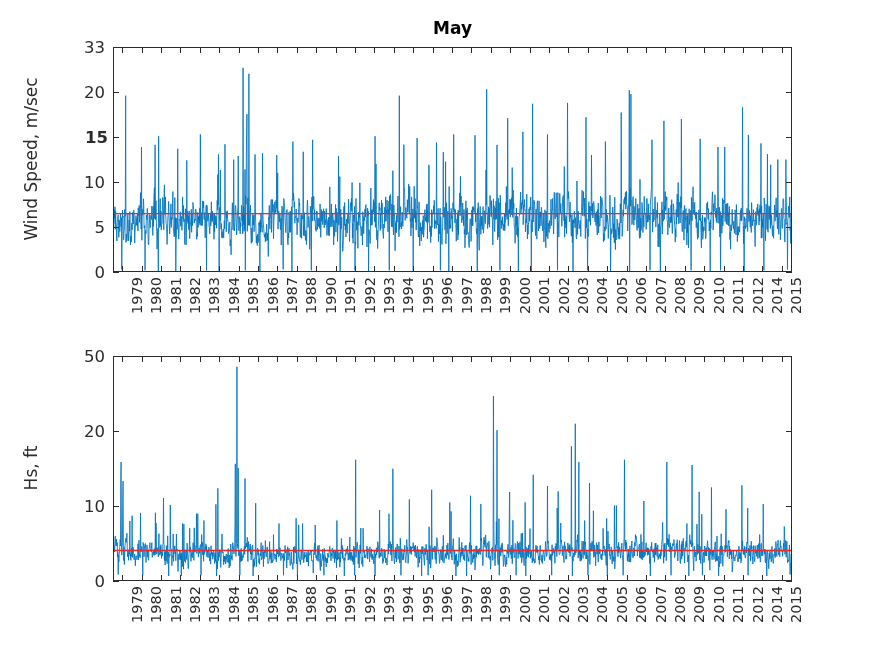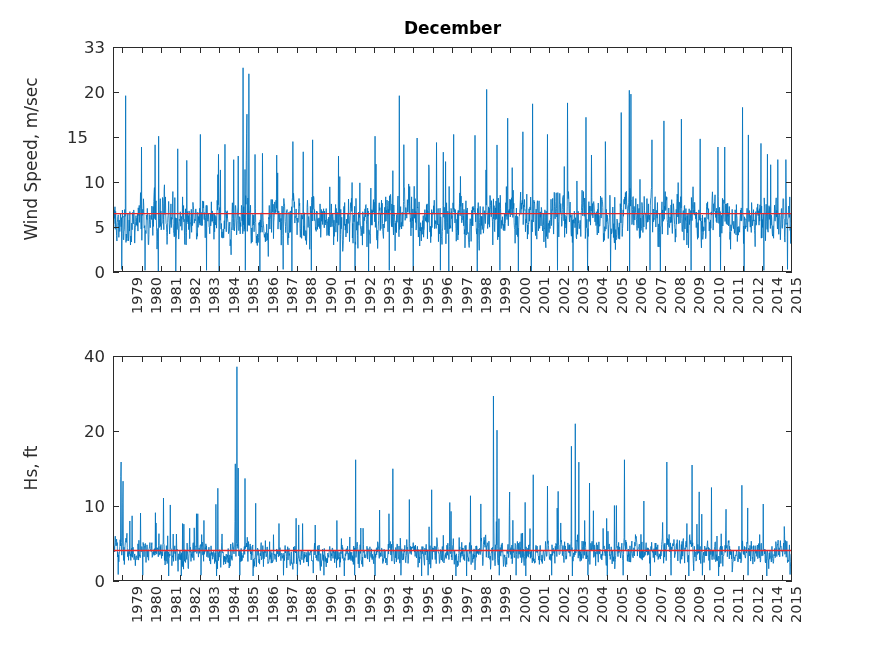--- a/index.html
+++ b/index.html
@@ -93,40 +93,40 @@
     position: absolute;
     background: #2b2b2b;
   }
 </style>
 </head>
 <body>
 
 <div class="figure">
 
   <div class="panel" id="panel-top">
-    <div class="plot-title" id="fig-title" style="left: 113px; width: 679px; top: 18px;">December</div>
+    <div class="plot-title" id="fig-title" style="left: 113px; width: 679px; top: 18px;">May</div>
     <div class="axes-box" id="axes-top" style="left: 113px; top: 47px; width: 679px; height: 225px;">
       <svg class="axes-svg" id="svg-top" width="679" height="225" viewBox="0 0 679 225">
           <path d="M0.00 175.74L0.32 161.88L0.65 170.36L0.97 158.76L1.29 181.30L1.62 163.34L1.94 174.83L2.26 178.34L2.59 187.51L2.91 193.02L3.23 174.48L3.56 171.86L3.88 168.79L4.21 166.89L4.53 177.48L4.85 189.34L5.18 172.07L5.50 174.40L5.82 183.53L6.15 172.98L6.47 165.33L6.79 170.86L7.12 178.71L7.44 169.61L7.76 221.40L8.09 185.74L8.41 162.01L8.73 169.53L9.06 168.03L9.38 190.99L9.70 191.82L10.03 183.86L10.35 181.89L10.68 161.56L11.00 168.44L11.32 167.34L11.65 47.70L11.97 194.43L12.29 186.01L12.62 190.45L12.94 192.97L13.26 190.47L13.59 168.09L13.91 166.00L14.23 187.99L14.56 192.80L14.88 180.75L15.20 171.97L15.53 183.06L15.85 163.62L16.17 187.06L16.50 197.02L16.82 187.94L17.14 192.78L17.47 193.94L17.79 175.17L18.12 181.77L18.44 164.43L18.76 168.53L19.09 175.29L19.41 175.86L19.73 161.96L20.06 165.88L20.38 177.25L20.70 195.09L21.03 184.00L21.35 179.22L21.67 173.60L22.00 167.57L22.32 173.92L22.64 177.16L22.97 170.26L23.29 178.21L23.61 164.99L23.94 183.09L24.26 159.84L24.59 166.98L24.91 167.57L25.23 157.42L25.56 174.38L25.88 160.17L26.20 159.74L26.53 144.65L26.85 168.92L27.17 181.02L27.50 99.00L27.82 192.29L28.14 165.00L28.47 167.27L28.79 161.27L29.11 165.77L29.44 150.79L29.76 157.85L30.08 180.07L30.41 179.59L30.73 177.67L31.05 222.30L31.38 184.36L31.70 182.47L32.03 185.52L32.35 167.00L32.67 170.43L33.00 171.50L33.32 160.38L33.64 169.35L33.97 181.29L34.29 196.39L34.61 196.82L34.94 186.73L35.26 166.48L35.58 171.56L35.91 176.44L36.23 179.72L36.55 176.18L36.88 167.25L37.20 170.97L37.52 171.44L37.85 158.06L38.17 169.55L38.49 172.18L38.82 187.45L39.14 158.54L39.47 178.45L39.79 153.48L40.11 144.66L40.44 139.60L40.76 170.59L41.08 96.84L41.41 171.75L41.73 156.27L42.05 152.84L42.38 173.01L42.70 183.17L43.02 201.11L43.35 193.59L43.67 181.49L43.99 180.34L44.32 223.20L44.64 88.20L44.96 169.12L45.29 179.56L45.61 170.32L45.94 161.35L46.26 150.68L46.58 178.38L46.91 163.12L47.23 181.85L47.55 177.74L47.88 174.91L48.20 175.08L48.52 149.43L48.85 149.88L49.17 155.35L49.49 171.44L49.82 181.71L50.14 141.61L50.46 136.81L50.79 166.41L51.11 157.01L51.43 148.93L51.76 166.99L52.08 175.44L52.40 176.31L52.73 184.68L53.05 196.41L53.38 188.27L53.70 174.32L54.02 167.47L54.35 164.82L54.67 153.41L54.99 166.20L55.32 175.06L55.64 186.03L55.96 177.70L56.29 176.45L56.61 168.13L56.93 155.88L57.26 179.54L57.58 169.32L57.90 171.42L58.23 171.13L58.55 155.07L58.87 143.55L59.20 175.19L59.52 182.81L59.85 185.74L60.17 188.90L60.49 188.67L60.82 149.59L61.14 187.54L61.46 169.78L61.79 223.20L62.11 191.02L62.43 188.95L62.76 170.13L63.08 181.51L63.40 175.95L63.73 100.80L64.05 173.60L64.37 180.36L64.70 191.07L65.02 184.07L65.34 171.42L65.67 172.45L65.99 170.24L66.31 163.78L66.64 178.23L66.96 176.51L67.29 168.34L67.61 170.11L67.93 182.33L68.26 169.31L68.58 148.89L68.90 167.27L69.23 171.39L69.55 157.54L69.87 173.83L70.20 171.25L70.52 187.90L70.84 196.51L71.17 175.43L71.49 160.81L71.81 173.92L72.14 196.90L72.46 184.53L72.78 112.38L73.11 173.90L73.43 163.54L73.76 165.05L74.08 175.86L74.40 167.72L74.73 181.66L75.05 162.93L75.37 164.88L75.70 190.68L76.02 180.03L76.34 176.94L76.67 173.82L76.99 168.50L77.31 161.30L77.64 184.30L77.96 165.67L78.28 177.71L78.61 176.17L78.93 154.37L79.25 157.73L79.58 161.57L79.90 166.20L80.22 175.17L80.55 173.04L80.87 171.08L81.20 172.80L81.52 161.92L81.84 160.90L82.17 163.76L82.49 191.09L82.81 191.32L83.14 185.34L83.46 188.24L83.78 164.27L84.11 179.37L84.43 168.48L84.75 172.24L85.08 168.86L85.40 175.19L85.72 160.22L86.05 177.13L86.37 86.40L86.69 170.19L87.02 176.58L87.34 177.59L87.67 164.50L87.99 169.75L88.31 177.54L88.64 152.91L88.96 155.46L89.28 160.01L89.61 153.41L89.93 170.06L90.25 171.73L90.58 164.62L90.90 175.21L91.22 189.79L91.55 169.45L91.87 167.82L92.19 157.41L92.52 222.30L92.84 157.28L93.16 158.17L93.49 171.82L93.81 173.19L94.13 172.38L94.46 165.06L94.78 171.20L95.11 179.04L95.43 179.31L95.75 185.76L96.08 174.39L96.40 165.70L96.72 177.92L97.05 173.43L97.37 153.82L97.69 173.40L98.02 172.90L98.34 162.93L98.66 173.26L98.99 164.97L99.31 175.00L99.63 174.53L99.96 191.31L100.28 165.70L100.60 183.88L100.93 167.07L101.25 176.98L101.58 173.46L101.90 168.31L102.22 170.93L102.55 180.16L102.87 166.95L103.19 152.37L103.52 162.11L103.84 126.63L104.16 156.81L104.49 106.30L104.81 149.26L105.13 223.20L105.46 163.71L105.78 159.42L106.10 172.26L106.43 121.95L106.75 177.76L107.07 181.15L107.40 175.46L107.72 189.55L108.04 183.86L108.37 189.71L108.69 190.19L109.02 181.12L109.34 181.08L109.66 189.80L109.99 180.11L110.31 172.70L110.63 180.84L110.96 96.30L111.28 161.23L111.60 164.69L111.93 170.13L112.25 183.78L112.57 163.83L112.90 170.08L113.22 162.73L113.54 170.07L113.87 173.76L114.19 174.34L114.51 185.68L114.84 184.50L115.16 183.21L115.48 178.26L115.81 174.07L116.13 197.90L116.46 191.60L116.78 193.73L117.10 206.80L117.43 182.43L117.75 178.04L118.07 163.50L118.40 154.77L118.72 170.59L119.04 182.07L119.37 174.54L119.69 111.66L120.01 174.86L120.34 182.95L120.66 178.72L120.98 170.36L121.31 157.62L121.63 157.49L121.95 164.02L122.28 173.92L122.60 186.91L122.93 182.58L123.25 172.43L123.57 163.95L123.90 159.01L124.22 107.99L124.54 167.64L124.87 182.65L125.19 176.76L125.51 168.70L125.84 169.38L126.16 185.88L126.48 174.63L126.81 178.50L127.13 169.90L127.45 157.36L127.78 159.65L128.10 172.75L128.42 165.34L128.75 185.80L129.07 19.80L129.39 176.88L129.72 158.68L130.04 183.33L130.37 166.94L130.69 181.14L131.01 121.49L131.34 222.30L131.66 147.61L131.98 156.29L132.31 112.83L132.63 85.89L132.95 66.18L133.28 183.33L133.60 165.02L133.92 150.03L134.25 169.22L134.57 177.34L134.89 25.81L135.22 166.70L135.54 177.46L135.86 163.67L136.19 164.00L136.51 157.21L136.84 181.29L137.16 195.28L137.48 194.74L137.81 179.98L138.13 194.06L138.45 178.31L138.78 166.42L139.10 172.18L139.42 176.85L139.75 167.13L140.07 183.80L140.39 175.39L140.72 173.16L141.04 106.44L141.36 160.17L141.69 174.53L142.01 183.79L142.33 195.13L142.66 187.91L142.98 191.93L143.30 197.51L143.63 186.01L143.95 193.54L144.28 194.46L144.60 189.25L144.92 174.73L145.25 177.30L145.57 174.10L145.89 223.20L146.22 171.89L146.54 184.34L146.86 165.00L147.19 164.83L147.51 179.04L147.83 178.23L148.16 184.21L148.48 105.30L148.80 162.09L149.13 172.32L149.45 176.93L149.77 180.93L150.10 185.93L150.42 189.29L150.75 186.20L151.07 187.98L151.39 193.85L151.72 184.49L152.04 193.02L152.36 187.24L152.69 176.13L153.01 182.66L153.33 192.19L153.66 185.39L153.98 191.27L154.30 208.48L154.63 169.41L154.95 170.97L155.27 157.45L155.60 176.02L155.92 181.07L156.24 171.69L156.57 167.09L156.89 160.14L157.21 151.41L157.54 184.39L157.86 169.95L158.19 157.32L158.51 151.60L158.83 164.10L159.16 156.21L159.48 190.65L159.80 173.98L160.13 169.44L160.45 161.19L160.77 153.91L161.10 165.40L161.42 161.64L161.74 164.05L162.07 152.15L162.39 160.31L162.71 107.10L163.04 161.93L163.36 164.81L163.68 124.89L164.01 181.10L164.33 171.90L164.66 162.95L164.98 164.77L165.30 170.36L165.63 173.96L165.95 165.78L166.27 181.12L166.60 181.77L166.92 170.42L167.24 197.14L167.57 173.40L167.89 157.99L168.21 158.38L168.54 165.91L168.86 187.67L169.18 221.40L169.51 158.51L169.83 150.47L170.15 154.13L170.48 155.43L170.80 164.16L171.12 173.53L171.45 178.33L171.77 184.63L172.10 178.95L172.42 162.96L172.74 163.34L173.07 161.51L173.39 186.89L173.71 195.38L174.04 196.86L174.36 185.08L174.68 189.92L175.01 164.11L175.33 170.10L175.65 184.55L175.98 180.38L176.30 162.93L176.62 184.17L176.95 172.70L177.27 169.99L177.59 158.75L177.92 223.20L178.24 152.05L178.57 149.18L178.89 93.60L179.21 152.63L179.54 145.24L179.86 150.60L180.18 159.47L180.51 153.80L180.83 175.05L181.15 168.35L181.48 169.49L181.80 168.78L182.12 160.94L182.45 169.78L182.77 173.50L183.09 186.80L183.42 175.84L183.74 169.98L184.06 174.43L184.39 167.48L184.71 160.71L185.03 150.46L185.36 157.67L185.68 155.30L186.01 180.62L186.33 189.26L186.65 180.91L186.98 171.34L187.30 166.40L187.62 190.35L187.95 168.14L188.27 167.47L188.59 171.14L188.92 168.58L189.24 103.80L189.56 187.21L189.89 177.80L190.21 187.90L190.53 164.79L190.86 181.01L191.18 186.51L191.50 192.35L191.83 182.57L192.15 184.50L192.47 196.57L192.80 186.09L193.12 158.06L193.45 152.19L193.77 159.68L194.09 179.45L194.42 169.14L194.74 168.51L195.06 171.47L195.39 178.34L195.71 201.33L196.03 188.67L196.36 158.30L196.68 164.75L197.00 163.12L197.33 222.30L197.65 154.35L197.97 149.08L198.30 173.02L198.62 91.80L198.94 161.54L199.27 159.92L199.59 148.24L199.92 150.21L200.24 172.75L200.56 161.53L200.89 170.15L201.21 171.84L201.53 181.61L201.86 179.24L202.18 183.41L202.50 163.01L202.83 166.07L203.15 163.54L203.47 181.38L203.80 171.14L204.12 170.46L204.44 175.31L204.77 178.69L205.09 169.82L205.41 175.04L205.74 180.58L206.06 155.90L206.38 167.99L206.71 189.33L207.03 179.76L207.36 161.46L207.68 173.22L208.00 171.31L208.33 163.40L208.65 176.54L208.97 166.45L209.30 164.54L209.62 160.74L209.94 174.61L210.27 179.82L210.59 163.09L210.91 173.81L211.24 176.97L211.56 172.03L211.88 174.50L212.21 160.54L212.53 173.77L212.85 187.50L213.18 186.95L213.50 173.85L213.83 173.98L214.15 170.87L214.47 186.81L214.80 169.04L215.12 188.04L215.44 182.36L215.77 138.87L216.09 163.52L216.41 166.55L216.74 179.08L217.06 171.55L217.38 155.94L217.71 176.20L218.03 178.63L218.35 175.54L218.68 165.62L219.00 168.60L219.32 172.94L219.65 196.95L219.97 172.16L220.29 188.39L220.62 178.40L220.94 177.61L221.27 164.94L221.59 156.49L221.91 184.15L222.24 160.40L222.56 172.41L222.88 174.84L223.21 164.23L223.53 193.48L223.85 178.77L224.18 177.46L224.50 108.00L224.82 176.84L225.15 169.47L225.47 165.65L225.79 128.58L226.12 223.20L226.44 186.37L226.76 161.32L227.09 180.86L227.41 179.65L227.74 169.24L228.06 181.96L228.38 191.78L228.71 203.37L229.03 200.25L229.35 192.24L229.68 161.78L230.00 158.33L230.32 177.49L230.65 154.54L230.97 170.11L231.29 182.09L231.62 176.05L231.94 189.00L232.26 181.27L232.59 171.03L232.91 179.43L233.23 185.13L233.56 169.57L233.88 166.25L234.20 175.52L234.53 151.04L234.85 167.51L235.18 169.04L235.50 193.67L235.82 175.47L236.15 172.02L236.47 158.69L236.79 154.64L237.12 159.47L237.44 150.25L237.76 163.45L238.09 134.52L238.41 189.98L238.73 175.44L239.06 195.22L239.38 169.20L239.70 166.87L240.03 173.81L240.35 172.01L240.67 158.30L241.00 222.30L241.32 193.90L241.65 196.39L241.97 150.40L242.29 165.33L242.62 182.19L242.94 180.26L243.26 173.66L243.59 187.83L243.91 200.34L244.23 171.74L244.56 164.28L244.88 177.26L245.20 166.60L245.53 169.44L245.85 134.87L246.17 172.82L246.50 180.07L246.82 181.87L247.14 187.78L247.47 184.74L247.79 179.55L248.11 178.16L248.44 197.12L248.76 163.74L249.09 167.32L249.41 172.12L249.73 185.67L250.06 169.01L250.38 172.69L250.70 166.47L251.03 160.82L251.35 168.97L251.67 157.25L252.00 156.58L252.32 171.33L252.64 176.89L252.97 198.92L253.29 180.95L253.61 160.09L253.94 168.15L254.26 162.98L254.58 223.20L254.91 181.74L255.23 182.79L255.56 186.25L255.88 186.00L256.20 195.51L256.53 171.04L256.85 140.07L257.17 177.11L257.50 167.75L257.82 161.63L258.14 177.19L258.47 162.68L258.79 164.32L259.11 159.09L259.44 151.57L259.76 164.38L260.08 154.18L260.41 162.83L260.73 173.83L261.05 88.20L261.38 179.41L261.70 169.00L262.02 116.12L262.35 168.08L262.67 190.47L263.00 192.15L263.32 182.34L263.64 200.53L263.97 188.45L264.29 178.07L264.61 172.82L264.94 158.19L265.26 154.81L265.58 162.54L265.91 159.70L266.23 182.52L266.55 166.30L266.88 180.72L267.20 163.40L267.52 152.10L267.85 166.60L268.17 155.16L268.49 175.63L268.82 183.64L269.14 187.10L269.46 190.44L269.79 176.03L270.11 180.04L270.44 177.24L270.76 159.29L271.08 173.62L271.41 157.72L271.73 148.84L272.05 173.16L272.38 162.29L272.70 164.74L273.02 152.07L273.35 157.37L273.67 171.12L273.99 183.80L274.32 161.36L274.64 166.35L274.96 153.02L275.29 222.30L275.61 147.89L275.93 162.45L276.26 146.95L276.58 146.40L276.91 154.44L277.23 173.94L277.55 178.54L277.88 156.03L278.20 179.02L278.52 168.44L278.85 122.66L279.17 177.57L279.49 187.00L279.82 157.00L280.14 167.81L280.46 166.65L280.79 174.30L281.11 202.75L281.43 175.26L281.76 183.68L282.08 172.87L282.40 184.69L282.73 166.58L283.05 174.20L283.37 167.50L283.70 152.95L284.02 148.01L284.35 175.32L284.67 176.04L284.99 188.79L285.32 47.70L285.64 181.55L285.96 168.26L286.29 165.99L286.61 158.61L286.93 179.11L287.26 174.36L287.58 181.01L287.90 172.59L288.23 164.25L288.55 176.35L288.87 178.26L289.20 171.12L289.52 153.41L289.84 96.66L290.17 138.89L290.49 139.56L290.82 156.56L291.14 172.33L291.46 168.61L291.79 159.57L292.11 163.91L292.43 164.49L292.76 170.18L293.08 161.99L293.40 151.66L293.73 163.98L294.05 158.06L294.37 155.38L294.70 135.94L295.02 162.20L295.34 165.87L295.67 138.50L295.99 160.61L296.31 173.71L296.64 170.33L296.96 187.90L297.28 164.58L297.61 148.85L297.93 179.92L298.26 169.36L298.58 172.79L298.90 160.91L299.23 223.20L299.55 165.19L299.87 165.88L300.20 138.29L300.52 170.27L300.84 166.62L301.17 150.60L301.49 174.43L301.81 163.55L302.14 182.06L302.46 176.87L302.78 160.02L303.11 90.00L303.43 160.03L303.75 158.96L304.08 180.69L304.40 189.06L304.73 181.47L305.05 153.90L305.37 183.26L305.70 198.02L306.02 179.43L306.34 183.00L306.67 174.67L306.99 185.40L307.31 192.97L307.64 179.28L307.96 184.37L308.28 186.26L308.61 172.65L308.93 181.37L309.25 167.61L309.58 189.21L309.90 182.73L310.22 180.89L310.55 164.69L310.87 161.63L311.19 165.87L311.52 172.75L311.84 169.62L312.17 173.46L312.49 156.75L312.81 174.29L313.14 155.87L313.46 190.82L313.78 162.46L314.11 174.26L314.43 162.43L314.75 116.83L315.08 119.32L315.40 156.94L315.72 182.44L316.05 184.09L316.37 178.13L316.69 194.68L317.02 178.98L317.34 188.43L317.66 161.61L317.99 179.58L318.31 165.75L318.64 164.51L318.96 164.93L319.28 166.19L319.61 157.76L319.93 164.77L320.25 152.23L320.58 180.68L320.90 172.38L321.22 175.06L321.55 175.69L321.87 172.83L322.19 180.44L322.52 94.50L322.84 163.45L323.16 175.25L323.49 176.75L323.81 167.00L324.13 160.43L324.46 193.71L324.78 176.13L325.10 184.06L325.43 185.87L325.75 170.04L326.08 160.16L326.40 222.30L326.72 168.78L327.05 180.41L327.37 188.83L327.69 190.64L328.02 196.46L328.34 183.63L328.66 179.05L328.99 157.62L329.31 104.17L329.63 169.19L329.96 167.63L330.28 159.28L330.60 171.19L330.93 181.77L331.25 179.79L331.57 113.60L331.90 195.81L332.22 174.22L332.55 154.77L332.87 166.23L333.19 185.64L333.52 174.11L333.84 163.14L334.16 179.07L334.49 186.58L334.81 223.20L335.13 138.45L335.46 180.82L335.78 164.45L336.10 179.18L336.43 177.70L336.75 180.32L337.07 160.36L337.40 162.40L337.72 170.70L338.04 167.62L338.37 183.63L338.69 170.44L339.01 154.84L339.34 161.34L339.66 86.40L339.99 163.91L340.31 160.59L340.63 161.41L340.96 174.98L341.28 161.57L341.60 165.74L341.93 180.19L342.25 193.22L342.57 184.21L342.90 171.22L343.22 181.92L343.54 164.75L343.87 191.98L344.19 162.31L344.51 186.82L344.84 162.94L345.16 164.12L345.48 155.50L345.81 144.94L346.13 167.81L346.45 128.37L346.78 158.42L347.10 148.06L347.43 169.33L347.75 174.80L348.07 171.89L348.40 162.40L348.72 155.05L349.04 172.00L349.37 168.09L349.69 177.83L350.01 161.35L350.34 186.11L350.66 181.56L350.98 199.85L351.31 187.62L351.63 165.70L351.95 152.78L352.28 187.08L352.60 162.58L352.92 171.81L353.25 159.97L353.57 185.37L353.90 185.77L354.22 184.50L354.54 191.88L354.87 197.71L355.19 199.49L355.51 194.24L355.84 175.79L356.16 170.68L356.48 173.35L356.81 178.69L357.13 193.39L357.45 177.11L357.78 162.29L358.10 177.56L358.42 159.05L358.75 177.94L359.07 158.31L359.39 161.82L359.72 160.15L360.04 164.39L360.36 164.12L360.69 164.31L361.01 87.30L361.34 159.91L361.66 173.86L361.98 164.96L362.31 182.40L362.63 186.08L362.95 180.55L363.28 223.20L363.60 160.47L363.92 166.67L364.25 154.62L364.57 180.28L364.89 192.53L365.22 202.34L365.54 174.30L365.86 169.51L366.19 158.36L366.51 177.98L366.83 186.34L367.16 168.21L367.48 177.47L367.81 168.49L368.13 181.59L368.45 180.86L368.78 167.44L369.10 158.63L369.42 185.20L369.75 180.70L370.07 178.60L370.39 164.91L370.72 162.65L371.04 171.09L371.36 175.58L371.69 161.92L372.01 121.92L372.33 157.12L372.66 41.40L372.98 162.41L373.30 167.88L373.63 180.55L373.95 173.87L374.27 165.04L374.60 158.84L374.92 176.35L375.25 160.09L375.57 179.18L375.89 147.52L376.22 147.61L376.54 157.48L376.86 161.30L377.19 168.73L377.51 152.68L377.83 168.90L378.16 169.26L378.48 173.56L378.80 196.95L379.13 161.77L379.45 150.84L379.77 171.03L380.10 157.66L380.42 181.98L380.74 183.67L381.07 161.39L381.39 159.86L381.72 171.68L382.04 153.04L382.36 164.78L382.69 170.79L383.01 96.93L383.33 172.49L383.66 191.77L383.98 174.82L384.30 150.04L384.63 189.03L384.95 160.07L385.27 154.69L385.60 175.88L385.92 222.30L386.24 147.19L386.57 160.63L386.89 168.78L387.21 180.58L387.54 172.41L387.86 174.46L388.18 177.27L388.51 168.71L388.83 176.44L389.16 181.85L389.48 182.48L389.80 176.29L390.13 180.29L390.45 165.82L390.77 182.76L391.10 175.57L391.42 173.83L391.74 154.69L392.07 168.32L392.39 138.57L392.71 162.53L393.04 171.52L393.36 160.84L393.68 70.20L394.01 169.78L394.33 177.82L394.65 162.67L394.98 164.57L395.30 161.12L395.63 165.34L395.95 151.12L396.27 168.99L396.60 151.99L396.92 161.09L397.24 154.15L397.57 149.79L397.89 166.97L398.21 119.63L398.54 150.75L398.86 169.44L399.18 142.16L399.51 160.55L399.83 155.31L400.15 174.86L400.48 179.81L400.80 181.31L401.12 195.27L401.45 180.12L401.77 167.79L402.09 177.08L402.42 160.04L402.74 186.79L403.07 180.83L403.39 168.33L403.71 188.61L404.04 179.80L404.36 223.20L404.68 179.29L405.01 168.60L405.33 168.30L405.65 164.53L405.98 160.05L406.30 152.68L406.62 144.06L406.95 166.23L407.27 154.88L407.59 161.18L407.92 159.91L408.24 152.27L408.56 156.25L408.89 83.79L409.21 176.65L409.54 157.09L409.86 157.14L410.18 158.89L410.51 151.51L410.83 162.32L411.15 161.69L411.48 183.77L411.80 173.51L412.12 170.91L412.45 174.98L412.77 146.15L413.09 172.12L413.42 191.05L413.74 177.04L414.06 186.31L414.39 175.15L414.71 175.86L415.03 160.79L415.36 173.22L415.68 160.55L416.00 158.90L416.33 161.94L416.65 149.00L416.98 158.70L417.30 223.20L417.62 179.17L417.95 171.85L418.27 183.84L418.59 55.80L418.92 156.27L419.24 174.01L419.56 163.95L419.89 152.21L420.21 155.06L420.53 153.97L420.86 162.41L421.18 178.61L421.50 187.54L421.83 171.46L422.15 161.09L422.47 174.99L422.80 191.18L423.12 155.40L423.44 152.71L423.77 162.36L424.09 164.28L424.42 182.87L424.74 164.40L425.06 152.84L425.39 180.25L425.71 180.30L426.03 164.00L426.36 169.31L426.68 163.89L427.00 177.92L427.33 159.36L427.65 161.81L427.97 169.85L428.30 176.15L428.62 183.01L428.94 179.25L429.27 165.60L429.59 177.46L429.91 193.95L430.24 180.47L430.56 180.94L430.89 161.81L431.21 169.62L431.53 193.42L431.86 199.76L432.18 163.10L432.50 188.48L432.83 181.10L433.15 154.90L433.47 86.40L433.80 190.75L434.12 175.49L434.44 175.22L434.77 178.28L435.09 184.58L435.41 172.61L435.74 178.39L436.06 180.56L436.38 171.47L436.71 169.78L437.03 151.25L437.35 177.68L437.68 165.82L438.00 161.69L438.33 162.29L438.65 150.38L438.97 166.10L439.30 177.27L439.62 186.09L439.94 172.04L440.27 144.31L440.59 158.32L440.91 170.18L441.24 170.85L441.56 163.15L441.88 153.49L442.21 144.80L442.53 160.63L442.85 169.00L443.18 165.51L443.50 222.30L443.82 144.56L444.15 173.30L444.47 176.08L444.80 188.96L445.12 173.00L445.44 156.80L445.77 145.35L446.09 155.07L446.41 164.65L446.74 155.56L447.06 162.84L447.38 168.58L447.71 178.33L448.03 175.75L448.35 161.43L448.68 149.75L449.00 148.59L449.32 147.37L449.65 159.74L449.97 172.85L450.29 118.50L450.62 189.29L450.94 166.94L451.26 176.01L451.59 171.10L451.91 180.00L452.24 168.36L452.56 185.66L452.88 169.76L453.21 158.21L453.53 54.90L453.85 144.62L454.18 150.69L454.50 143.57L454.82 150.93L455.15 168.80L455.47 173.96L455.79 160.76L456.12 154.05L456.44 169.29L456.76 167.33L457.09 184.69L457.41 188.19L457.73 167.89L458.06 166.53L458.38 194.52L458.71 171.99L459.03 223.20L459.35 173.12L459.68 171.54L460.00 175.24L460.32 163.15L460.65 167.30L460.97 179.71L461.29 173.35L461.62 169.73L461.94 180.43L462.26 189.29L462.59 190.86L462.91 132.98L463.23 165.67L463.56 186.34L463.88 172.58L464.20 163.26L464.53 175.16L464.85 175.73L465.17 180.78L465.50 180.28L465.82 175.36L466.15 172.30L466.47 176.73L466.79 188.55L467.12 167.46L467.44 162.51L467.76 155.16L468.09 142.22L468.41 159.61L468.73 167.90L469.06 160.02L469.38 143.48L469.70 154.59L470.03 160.32L470.35 168.25L470.67 150.00L471.00 158.04L471.32 190.55L471.64 183.79L471.97 69.30L472.29 168.16L472.62 179.66L472.94 171.28L473.26 185.88L473.59 222.30L473.91 180.35L474.23 188.47L474.56 163.17L474.88 153.64L475.20 173.47L475.53 158.05L475.85 163.41L476.17 164.63L476.50 177.14L476.82 158.14L477.14 162.99L477.47 106.99L477.79 149.37L478.11 167.39L478.44 155.56L478.76 170.03L479.08 169.54L479.41 154.58L479.73 153.57L480.06 156.95L480.38 163.80L480.70 166.89L481.03 173.88L481.35 166.14L481.67 168.06L482.00 177.62L482.32 163.68L482.64 167.06L482.97 181.17L483.29 187.03L483.61 161.39L483.94 176.20L484.26 155.00L484.58 184.97L484.91 167.42L485.23 175.80L485.55 178.26L485.88 178.04L486.20 170.93L486.53 148.06L486.85 158.72L487.17 170.06L487.50 151.27L487.82 149.66L488.14 151.92L488.47 153.27L488.79 159.41L489.11 171.52L489.44 193.77L489.76 185.34L490.08 190.97L490.41 192.34L490.73 178.67L491.05 183.19L491.38 93.60L491.70 128.07L492.02 181.17L492.35 161.37L492.67 173.79L492.99 171.51L493.32 167.03L493.64 173.60L493.97 176.90L494.29 190.54L494.61 180.14L494.94 176.50L495.26 170.83L495.58 169.39L495.91 147.19L496.23 161.93L496.55 223.20L496.88 192.55L497.20 180.70L497.52 185.89L497.85 184.91L498.17 183.46L498.49 162.84L498.82 159.01L499.14 164.83L499.46 189.50L499.79 175.64L500.11 190.07L500.43 195.04L500.76 149.23L501.08 177.47L501.41 201.63L501.73 181.60L502.05 191.99L502.38 189.68L502.70 186.23L503.02 171.09L503.35 172.54L503.67 179.11L503.99 182.82L504.32 190.64L504.64 179.34L504.96 186.73L505.29 174.83L505.61 191.18L505.93 182.51L506.26 155.67L506.58 161.38L506.90 174.92L507.23 64.52L507.55 159.68L507.88 168.76L508.20 188.48L508.52 180.68L508.85 175.43L509.17 161.88L509.49 168.27L509.82 152.76L510.14 151.16L510.46 156.15L510.79 148.95L511.11 152.37L511.43 144.44L511.76 161.16L512.08 154.07L512.40 143.26L512.73 156.26L513.05 157.51L513.37 160.79L513.70 182.97L514.02 170.02L514.34 163.14L514.67 154.40L514.99 144.54L515.32 42.30L515.64 223.20L515.96 140.30L516.29 146.67L516.61 158.15L516.93 46.10L517.26 151.90L517.58 152.00L517.90 176.56L518.23 174.74L518.55 161.65L518.87 149.20L519.20 148.62L519.52 168.98L519.84 177.13L520.17 158.41L520.49 167.53L520.81 172.05L521.14 165.92L521.46 164.52L521.79 150.54L522.11 164.36L522.43 171.42L522.76 177.62L523.08 182.48L523.40 170.71L523.73 156.15L524.05 179.76L524.37 180.03L524.70 162.07L525.02 160.32L525.34 187.91L525.67 190.42L525.99 131.34L526.31 189.55L526.64 169.94L526.96 182.54L527.28 180.60L527.61 178.11L527.93 154.44L528.25 157.79L528.58 167.66L528.90 184.52L529.23 170.58L529.55 166.69L529.87 178.99L530.20 148.40L530.52 162.50L530.84 166.20L531.17 165.09L531.49 165.21L531.81 171.92L532.14 181.33L532.46 178.40L532.78 150.76L533.11 150.55L533.43 174.24L533.75 167.54L534.08 173.75L534.40 155.89L534.72 170.58L535.05 170.36L535.37 171.92L535.70 166.87L536.02 222.30L536.34 157.12L536.67 150.86L536.99 149.25L537.31 141.55L537.64 139.52L537.96 91.80L538.28 166.69L538.61 184.20L538.93 167.74L539.25 161.01L539.58 173.84L539.90 170.52L540.22 171.49L540.55 163.41L540.87 150.32L541.19 148.75L541.52 166.38L541.84 179.04L542.16 167.92L542.49 167.54L542.81 162.26L543.14 170.13L543.46 154.54L543.78 179.63L544.11 198.78L544.43 179.33L544.75 175.87L545.08 199.02L545.40 184.40L545.72 165.29L546.05 191.13L546.37 223.20L546.69 178.60L547.02 178.58L547.34 165.26L547.66 163.12L547.99 153.83L548.31 186.11L548.63 161.89L548.96 170.67L549.28 173.27L549.61 170.05L549.93 72.90L550.25 171.29L550.58 158.19L550.90 161.03L551.22 143.60L551.55 162.49L551.87 161.32L552.19 148.58L552.52 152.16L552.84 149.27L553.16 171.69L553.49 174.49L553.81 186.89L554.13 179.39L554.46 170.83L554.78 159.97L555.10 178.05L555.43 179.64L555.75 175.43L556.07 168.88L556.40 174.66L556.72 171.23L557.05 156.94L557.37 174.42L557.69 151.66L558.02 178.10L558.34 185.47L558.66 175.29L558.99 166.00L559.31 155.72L559.63 159.02L559.96 164.24L560.28 169.95L560.60 176.34L560.93 181.10L561.25 194.12L561.57 180.94L561.90 189.20L562.22 161.37L562.54 176.17L562.87 153.82L563.19 146.14L563.52 150.40L563.84 169.00L564.16 134.57L564.49 164.61L564.81 175.81L565.13 153.93L565.46 154.79L565.78 162.35L566.10 174.99L566.43 162.07L566.75 148.64L567.07 159.90L567.40 71.10L567.72 170.14L568.04 182.19L568.37 183.68L568.69 175.00L569.01 165.32L569.34 162.57L569.66 176.99L569.98 192.19L570.31 158.37L570.63 157.44L570.96 181.00L571.28 169.67L571.60 172.30L571.93 160.57L572.25 174.71L572.57 185.80L572.90 196.95L573.22 167.89L573.54 184.74L573.87 165.05L574.19 185.87L574.51 199.86L574.84 180.53L575.16 160.78L575.48 176.58L575.81 171.84L576.13 172.16L576.45 170.40L576.78 162.46L577.10 222.30L577.42 149.49L577.75 158.10L578.07 172.58L578.40 161.23L578.72 151.01L579.04 138.76L579.37 153.59L579.69 164.84L580.01 162.00L580.34 167.17L580.66 154.32L580.98 163.63L581.31 164.43L581.63 170.79L581.95 164.49L582.28 179.60L582.60 164.14L582.92 174.37L583.25 185.04L583.57 191.28L583.89 174.58L584.22 189.66L584.54 170.16L584.87 161.88L585.19 166.45L585.51 169.96L585.84 172.24L586.16 90.90L586.48 173.00L586.81 169.95L587.13 192.13L587.45 199.89L587.78 173.08L588.10 183.35L588.42 167.03L588.75 191.36L589.07 187.34L589.39 184.40L589.72 178.77L590.04 182.75L590.36 169.67L590.69 172.06L591.01 174.25L591.33 169.58L591.66 190.71L591.98 188.18L592.31 170.20L592.63 158.56L592.95 155.19L593.28 161.33L593.60 153.83L593.92 171.02L594.25 171.37L594.57 160.62L594.89 170.58L595.22 183.03L595.54 174.99L595.86 173.93L596.19 223.20L596.51 171.93L596.83 180.30L597.16 163.99L597.48 166.66L597.80 162.08L598.13 150.02L598.45 143.82L598.78 152.92L599.10 182.09L599.42 175.25L599.75 155.72L600.07 163.42L600.39 156.15L600.72 153.19L601.04 146.81L601.36 162.70L601.69 169.48L602.01 163.06L602.33 173.58L602.66 160.19L602.98 174.86L603.30 165.88L603.63 162.26L603.95 99.00L604.27 148.82L604.60 168.15L604.92 175.41L605.24 163.53L605.57 159.34L605.89 188.91L606.22 163.53L606.54 222.30L606.86 183.02L607.19 171.99L607.51 167.34L607.83 185.23L608.16 169.84L608.48 150.32L608.80 178.00L609.13 171.62L609.45 166.54L609.77 151.81L610.10 155.45L610.42 150.97L610.74 99.00L611.07 173.50L611.39 157.54L611.71 156.10L612.04 168.30L612.36 175.66L612.69 155.75L613.01 175.09L613.33 176.82L613.66 155.11L613.98 168.33L614.30 164.44L614.63 177.95L614.95 167.95L615.27 158.46L615.60 167.27L615.92 191.46L616.24 183.90L616.57 201.23L616.89 176.70L617.21 182.93L617.54 180.21L617.86 176.20L618.18 161.36L618.51 176.75L618.83 177.16L619.15 177.95L619.48 180.70L619.80 173.19L620.13 179.12L620.45 185.35L620.77 179.08L621.10 161.81L621.42 164.55L621.74 182.92L622.07 186.91L622.39 156.56L622.71 167.35L623.04 170.45L623.36 193.55L623.68 178.96L624.01 182.16L624.33 187.16L624.65 178.63L624.98 178.48L625.30 180.83L625.62 184.22L625.95 173.16L626.27 166.64L626.60 162.09L626.92 172.79L627.24 159.93L627.57 172.82L627.89 172.55L628.21 163.72L628.54 59.40L628.86 166.15L629.18 167.23L629.51 195.55L629.83 177.99L630.15 223.20L630.48 168.79L630.80 171.84L631.12 170.61L631.45 180.73L631.77 177.90L632.09 179.13L632.42 171.92L632.74 170.28L633.06 160.27L633.39 183.15L633.71 183.50L634.04 160.39L634.36 86.93L634.68 166.13L635.01 173.61L635.33 162.56L635.65 170.44L635.98 173.54L636.30 179.14L636.62 167.32L636.95 175.92L637.27 184.45L637.59 154.57L637.92 162.10L638.24 170.98L638.56 177.76L638.89 172.38L639.21 173.16L639.53 161.66L639.86 172.95L640.18 171.92L640.51 182.51L640.83 186.33L641.15 198.66L641.48 174.46L641.80 163.63L642.12 177.28L642.45 176.22L642.77 164.42L643.09 159.48L643.42 164.76L643.74 155.91L644.06 167.49L644.39 162.79L644.71 168.56L645.03 177.16L645.36 160.69L645.68 173.13L646.00 156.76L646.33 165.74L646.65 158.52L646.97 95.40L647.30 190.18L647.62 157.97L647.95 189.92L648.27 171.46L648.59 179.44L648.92 168.53L649.24 166.02L649.56 171.00L649.89 222.30L650.21 149.90L650.53 156.37L650.86 163.58L651.18 166.85L651.50 192.76L651.83 171.00L652.15 156.26L652.47 165.17L652.80 173.50L653.12 181.41L653.44 106.21L653.77 181.92L654.09 184.20L654.41 166.51L654.74 161.98L655.06 157.72L655.39 171.38L655.71 159.28L656.03 161.46L656.36 180.51L656.68 116.73L657.00 177.23L657.33 167.20L657.65 169.25L657.97 178.40L658.30 185.50L658.62 188.14L658.94 177.74L659.27 185.11L659.59 190.27L659.91 175.18L660.24 167.28L660.56 157.15L660.88 172.66L661.21 173.14L661.53 164.97L661.86 155.63L662.18 149.83L662.50 169.08L662.83 162.37L663.15 173.66L663.47 181.04L663.80 111.60L664.12 167.42L664.44 169.72L664.77 186.31L665.09 164.99L665.41 167.38L665.74 167.59L666.06 176.15L666.38 191.78L666.71 181.29L667.03 171.17L667.35 161.54L667.68 160.48L668.00 179.22L668.32 180.33L668.65 175.90L668.97 150.70L669.30 150.75L669.62 151.54L669.94 170.81L670.27 171.10L670.59 189.83L670.91 194.07L671.24 177.73L671.56 175.02L671.88 111.60L672.21 147.95L672.53 165.75L672.85 176.42L673.18 174.89L673.50 221.40L673.82 171.20L674.15 170.18L674.47 161.54L674.79 158.04L675.12 167.96L675.44 169.33L675.77 148.90L676.09 182.48L676.41 179.51L676.74 195.52L677.06 165.00L677.38 174.33L677.71 161.28L678.03 155.94L678.35 147.17L678.68 152.02L679.00 143.69" fill="none" stroke="#0072BD" stroke-width="0.85" stroke-linejoin="round"></path>
           <line x1="0" x2="679" y1="165.60" y2="165.60" stroke="#E8282B" stroke-width="1.4"></line>
         </svg>
     </div>
     <div id="yticks-top">
         <div class="ytick-mark" style="left: 113px; top: 271.5px; width: 6px; height: 1.1px;"></div>
         <div class="ytick-mark" style="left: 786px; top: 271.5px; width: 6px; height: 1.1px;"></div>
         <div class="ytick-label" style="left: 49px; top: 272px; width: 56px;">0</div>
         <div class="ytick-mark" style="left: 113px; top: 226.5px; width: 6px; height: 1.1px;"></div>
         <div class="ytick-mark" style="left: 786px; top: 226.5px; width: 6px; height: 1.1px;"></div>
         <div class="ytick-label" style="left: 49px; top: 227px; width: 56px;">5</div>
         <div class="ytick-mark" style="left: 113px; top: 181.5px; width: 6px; height: 1.1px;"></div>
         <div class="ytick-mark" style="left: 786px; top: 181.5px; width: 6px; height: 1.1px;"></div>
         <div class="ytick-label" style="left: 49px; top: 182px; width: 56px;">10</div>
         <div class="ytick-mark" style="left: 113px; top: 136.5px; width: 6px; height: 1.1px;"></div>
         <div class="ytick-mark" style="left: 786px; top: 136.5px; width: 6px; height: 1.1px;"></div>
-        <div class="ytick-label" style="left: 32px; top: 137px; width: 56px;">15</div>
+        <div class="ytick-label" style="left: 52px; top: 137px; width: 56px; font-weight: bold;">15</div>
         <div class="ytick-mark" style="left: 113px; top: 91.5px; width: 6px; height: 1.1px;"></div>
         <div class="ytick-mark" style="left: 786px; top: 91.5px; width: 6px; height: 1.1px;"></div>
         <div class="ytick-label" style="left: 49px; top: 92px; width: 56px;">20</div>
         <div class="ytick-mark" style="left: 113px; top: 46.5px; width: 6px; height: 1.1px;"></div>
         <div class="ytick-mark" style="left: 786px; top: 46.5px; width: 6px; height: 1.1px;"></div>
         <div class="ytick-label" style="left: 49px; top: 47px; width: 56px;">33</div>
       </div>
     <div id="xticks-top">
         <div class="xtick-mark" style="left: 122.15px; top: 266px; width: 1.1px; height: 6px;"></div>
         <div class="xtick-mark" style="left: 122.15px; top: 47px; width: 1.1px; height: 6px;"></div>
@@ -249,21 +249,21 @@
         <div class="ytick-mark" style="left: 786px; top: 580.5px; width: 6px; height: 1.1px;"></div>
         <div class="ytick-label" style="left: 49px; top: 581px; width: 56px;">0</div>
         <div class="ytick-mark" style="left: 113px; top: 505.5px; width: 6px; height: 1.1px;"></div>
         <div class="ytick-mark" style="left: 786px; top: 505.5px; width: 6px; height: 1.1px;"></div>
         <div class="ytick-label" style="left: 49px; top: 506px; width: 56px;">10</div>
         <div class="ytick-mark" style="left: 113px; top: 430.5px; width: 6px; height: 1.1px;"></div>
         <div class="ytick-mark" style="left: 786px; top: 430.5px; width: 6px; height: 1.1px;"></div>
         <div class="ytick-label" style="left: 49px; top: 431px; width: 56px;">20</div>
         <div class="ytick-mark" style="left: 113px; top: 355.5px; width: 6px; height: 1.1px;"></div>
         <div class="ytick-mark" style="left: 786px; top: 355.5px; width: 6px; height: 1.1px;"></div>
-        <div class="ytick-label" style="left: 49px; top: 356px; width: 56px;">40</div>
+        <div class="ytick-label" style="left: 49px; top: 356px; width: 56px;">50</div>
       </div>
     <div id="xticks-bottom">
         <div class="xtick-mark" style="left: 122.15px; top: 575px; width: 1.1px; height: 6px;"></div>
         <div class="xtick-mark" style="left: 122.15px; top: 356px; width: 1.1px; height: 6px;"></div>
         <div class="xtick-label" style="left: 68.7px; top: 586px; width: 60px;">1979</div>
         <div class="xtick-mark" style="left: 141.55px; top: 575px; width: 1.1px; height: 6px;"></div>
         <div class="xtick-mark" style="left: 141.55px; top: 356px; width: 1.1px; height: 6px;"></div>
         <div class="xtick-label" style="left: 88.1px; top: 586px; width: 60px;">1980</div>
         <div class="xtick-mark" style="left: 160.95px; top: 575px; width: 1.1px; height: 6px;"></div>
         <div class="xtick-mark" style="left: 160.95px; top: 356px; width: 1.1px; height: 6px;"></div>

